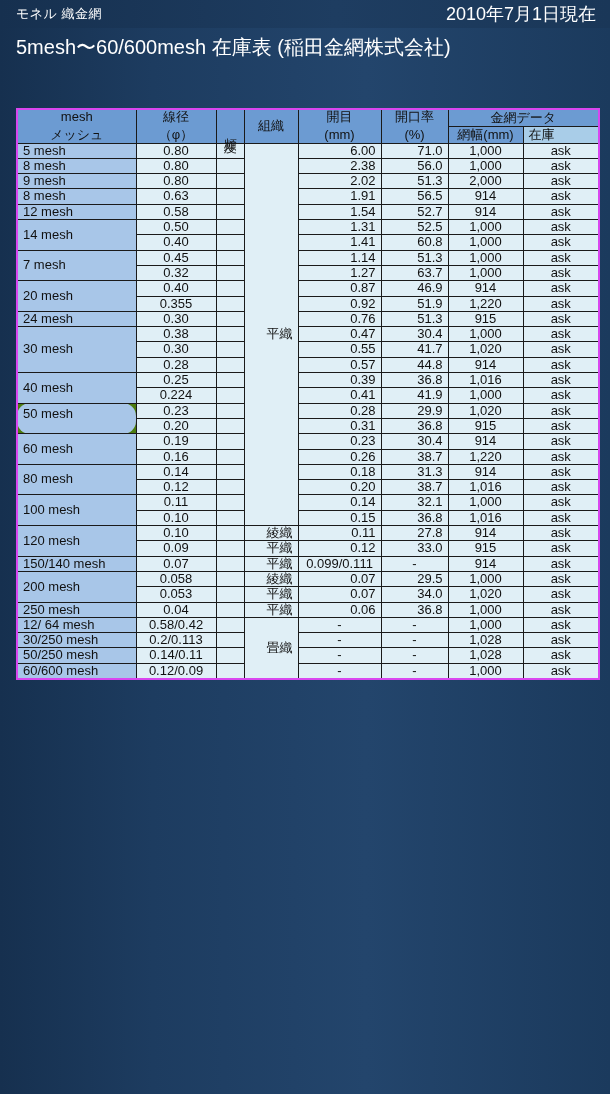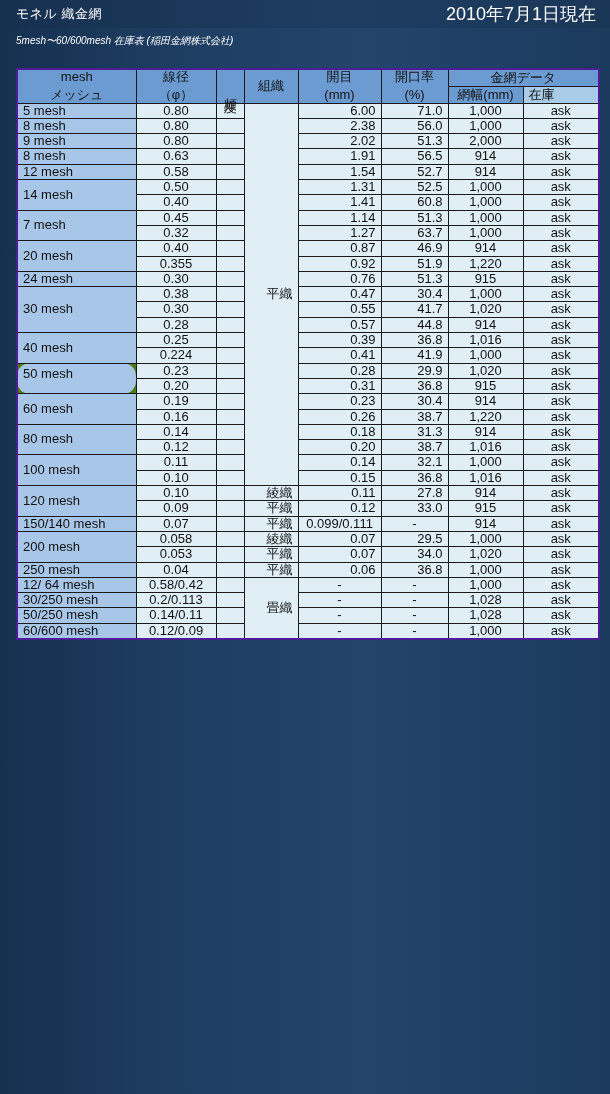--- a/index.html
+++ b/index.html
@@ -38,37 +38,37 @@
     letter-spacing: 0.5px;
     white-space: nowrap;
   }
   .title-date {
     font-size: 18px;
     white-space: nowrap;
   }
   .subtitle {
     position: absolute;
     left: 16px; top: 34px;
-    font-size: 10px;
+    font-size: 20px;
     white-space: nowrap;
-    font-style: italic;
   }
 
   
   .tbl-wrap {
     position: absolute;
     left: 16px; top: 68px;
     width: 582px;
   }
   table.mesh {
     border-collapse: collapse;
     table-layout: fixed;
     width: 582px;
     background: #4d7c0f;
-    border: 2px solid #4c1d95;
+    border: 2px solid #d946ef;
+    margin-top: 40px;
   }
   table.mesh td, table.mesh th {
     border: 1px solid #1a1a1a;
     font-weight: normal;
     font-size: 13px;
     color: #111111;
     padding: 0 5px;
     box-sizing: border-box;
     line-height: 1.1;
   }

